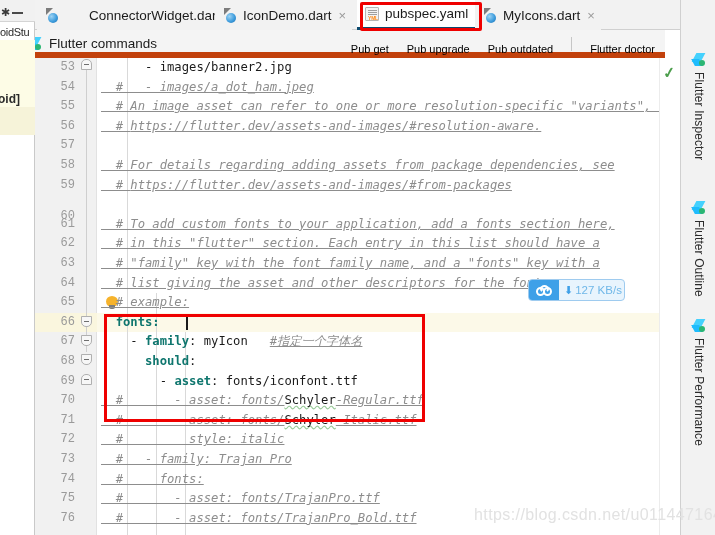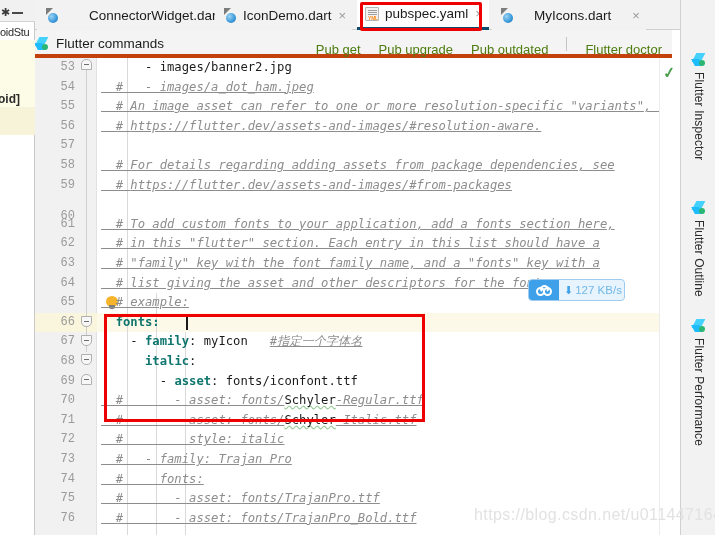--- a/index.html
+++ b/index.html
@@ -135,24 +135,24 @@
   }
   .tab-close {
     margin-left: 7px;
     font-size: 13px;
     color: #9a9a9a;
     line-height: 13px;
   }
 
   
   .cmdbar {
-    position: absolute; left: 27px; top: 30px;
+    position: absolute; left: 20px; top: 30px;
     width: 645px; height: 28px;
     background: #f4f4f4;
-    border-bottom: 4px solid #c2410c;
+    border-bottom: 6px solid #c2410c;
   }
   .cmdbar-inner {
     position: absolute; left: 0; top: 0;
     width: 645px; height: 27px;
     display: flex; align-items: center;
   }
   .flutter-logo {
     width: 16px; height: 16px;
     margin-left: 7px; margin-right: 6px;
     position: relative; flex: none;
@@ -173,22 +173,22 @@
     position: absolute; left: 8px; top: 8px;
     width: 6px; height: 6px;
     border-radius: 50%;
     background: #2bb673;
   }
   .cmd-title {
     font-size: 13.5px; color: #1b1b1b;
     margin-right: 18px;
   }
   .cmd-link {
-    font-size: 13px;
-    color: #4d7c0f;
+    font-size: 11px;
+    color: #000000;
     margin-right: 18px;
     cursor: pointer;
     white-space: nowrap;
     margin-top: 11px;
   }
   .cmd-sep {
     width: 1px; height: 14px;
     background: #c6c6c6;
     margin-right: 18px;
   }
@@ -486,21 +486,21 @@
     <div class="tab active" style="left:322px;">
       <span class="tab-icon">
         <span class="yaml-ic">
             <span class="bars"></span>
             <span class="yml">YML</span>
           </span>
       </span>
       <span>pubspec.yaml</span>
       <span class="tab-close">×</span>
     </div>
-    <div class="tab inactive" style="left:457px;gap:14px;">
+    <div class="tab inactive" style="left:440px;">
       <span class="tab-icon">
           <span class="dart-ic"></span>
         </span>
       <span>MyIcons.dart</span>
       <span class="tab-close">×</span>
     </div>
   </div>
 
   <div class="cmdbar">
     <div class="cmdbar-inner">
@@ -563,21 +563,21 @@
         <div class="code-line" style="top: 98px;"><span class="ln">58</span><span class="code-text"><span class="cm">  # For details regarding adding assets from package dependencies, see</span></span></div>
         <div class="code-line" style="top: 117.6px;"><span class="ln">59</span><span class="code-text"><span class="cm">  # </span><span class="cmlink">https://flutter.dev/assets-and-images/#from-packages</span></span></div>
         <div class="code-line" style="top: 149px;"><span class="ln">60</span><span class="code-text"></span></div>
         <div class="code-line" style="top: 156.8px;"><span class="ln">61</span><span class="code-text"><span class="cm">  # To add custom fonts to your application, add a fonts section here,</span></span></div>
         <div class="code-line" style="top: 176.4px;"><span class="ln">62</span><span class="code-text"><span class="cm">  # in this "flutter" section. Each entry in this list should have a</span></span></div>
         <div class="code-line" style="top: 196px;"><span class="ln">63</span><span class="code-text"><span class="cm">  # "family" key with the font family name, and a "fonts" key with a</span></span></div>
         <div class="code-line" style="top: 215.6px;"><span class="ln">64</span><span class="code-text"><span class="cm">  # list giving the asset and other descriptors for the font.</span></span></div>
         <div class="code-line" style="top: 235.2px;"><span class="ln">65</span><span class="code-text"><span class="cm">  # example:</span></span></div>
         <div class="code-line" style="top: 254.8px;"><span class="ln">66</span><span class="code-text"><span class="kw">  fonts:</span></span></div>
         <div class="code-line" style="top: 274.4px;"><span class="ln">67</span><span class="code-text"><span class="plain">    - </span><span class="kw">family</span><span class="plain">: myIcon   </span><span class="cm">#指定一个字体名</span></span></div>
-        <div class="code-line" style="top: 294px;"><span class="ln">68</span><span class="code-text"><span class="plain">      </span><span class="kw">italic</span><span class="plain">:</span></span></div>
+        <div class="code-line" style="top: 294px;"><span class="ln">68</span><span class="code-text"><span class="plain">      </span><span class="kw">should</span><span class="plain">:</span></span></div>
         <div class="code-line" style="top: 313.6px;"><span class="ln">69</span><span class="code-text"><span class="plain">        - </span><span class="kw">asset</span><span class="plain">: fonts/iconfont.ttf</span></span></div>
         <div class="code-line" style="top: 333.2px;"><span class="ln">70</span><span class="code-text"><span class="cm">  #       - asset: fonts/</span><span class="typo">Schyler</span><span class="cm">-Regular.ttf</span></span></div>
         <div class="code-line" style="top: 352.8px;"><span class="ln">71</span><span class="code-text"><span class="cm">  #       - asset: fonts/</span><span class="typo">Schyler</span><span class="cm">-Italic.ttf</span></span></div>
         <div class="code-line" style="top: 372.4px;"><span class="ln">72</span><span class="code-text"><span class="cm">  #         style: italic</span></span></div>
         <div class="code-line" style="top: 392px;"><span class="ln">73</span><span class="code-text"><span class="cm">  #   - family: Trajan Pro</span></span></div>
         <div class="code-line" style="top: 411.6px;"><span class="ln">74</span><span class="code-text"><span class="cm">  #     fonts:</span></span></div>
         <div class="code-line" style="top: 431.2px;"><span class="ln">75</span><span class="code-text"><span class="cm">  #       - asset: fonts/TrajanPro.ttf</span></span></div>
         <div class="code-line" style="top: 450.8px;"><span class="ln">76</span><span class="code-text"><span class="cm">  #       - asset: fonts/TrajanPro_Bold.ttf</span></span></div>
       </div>
 

